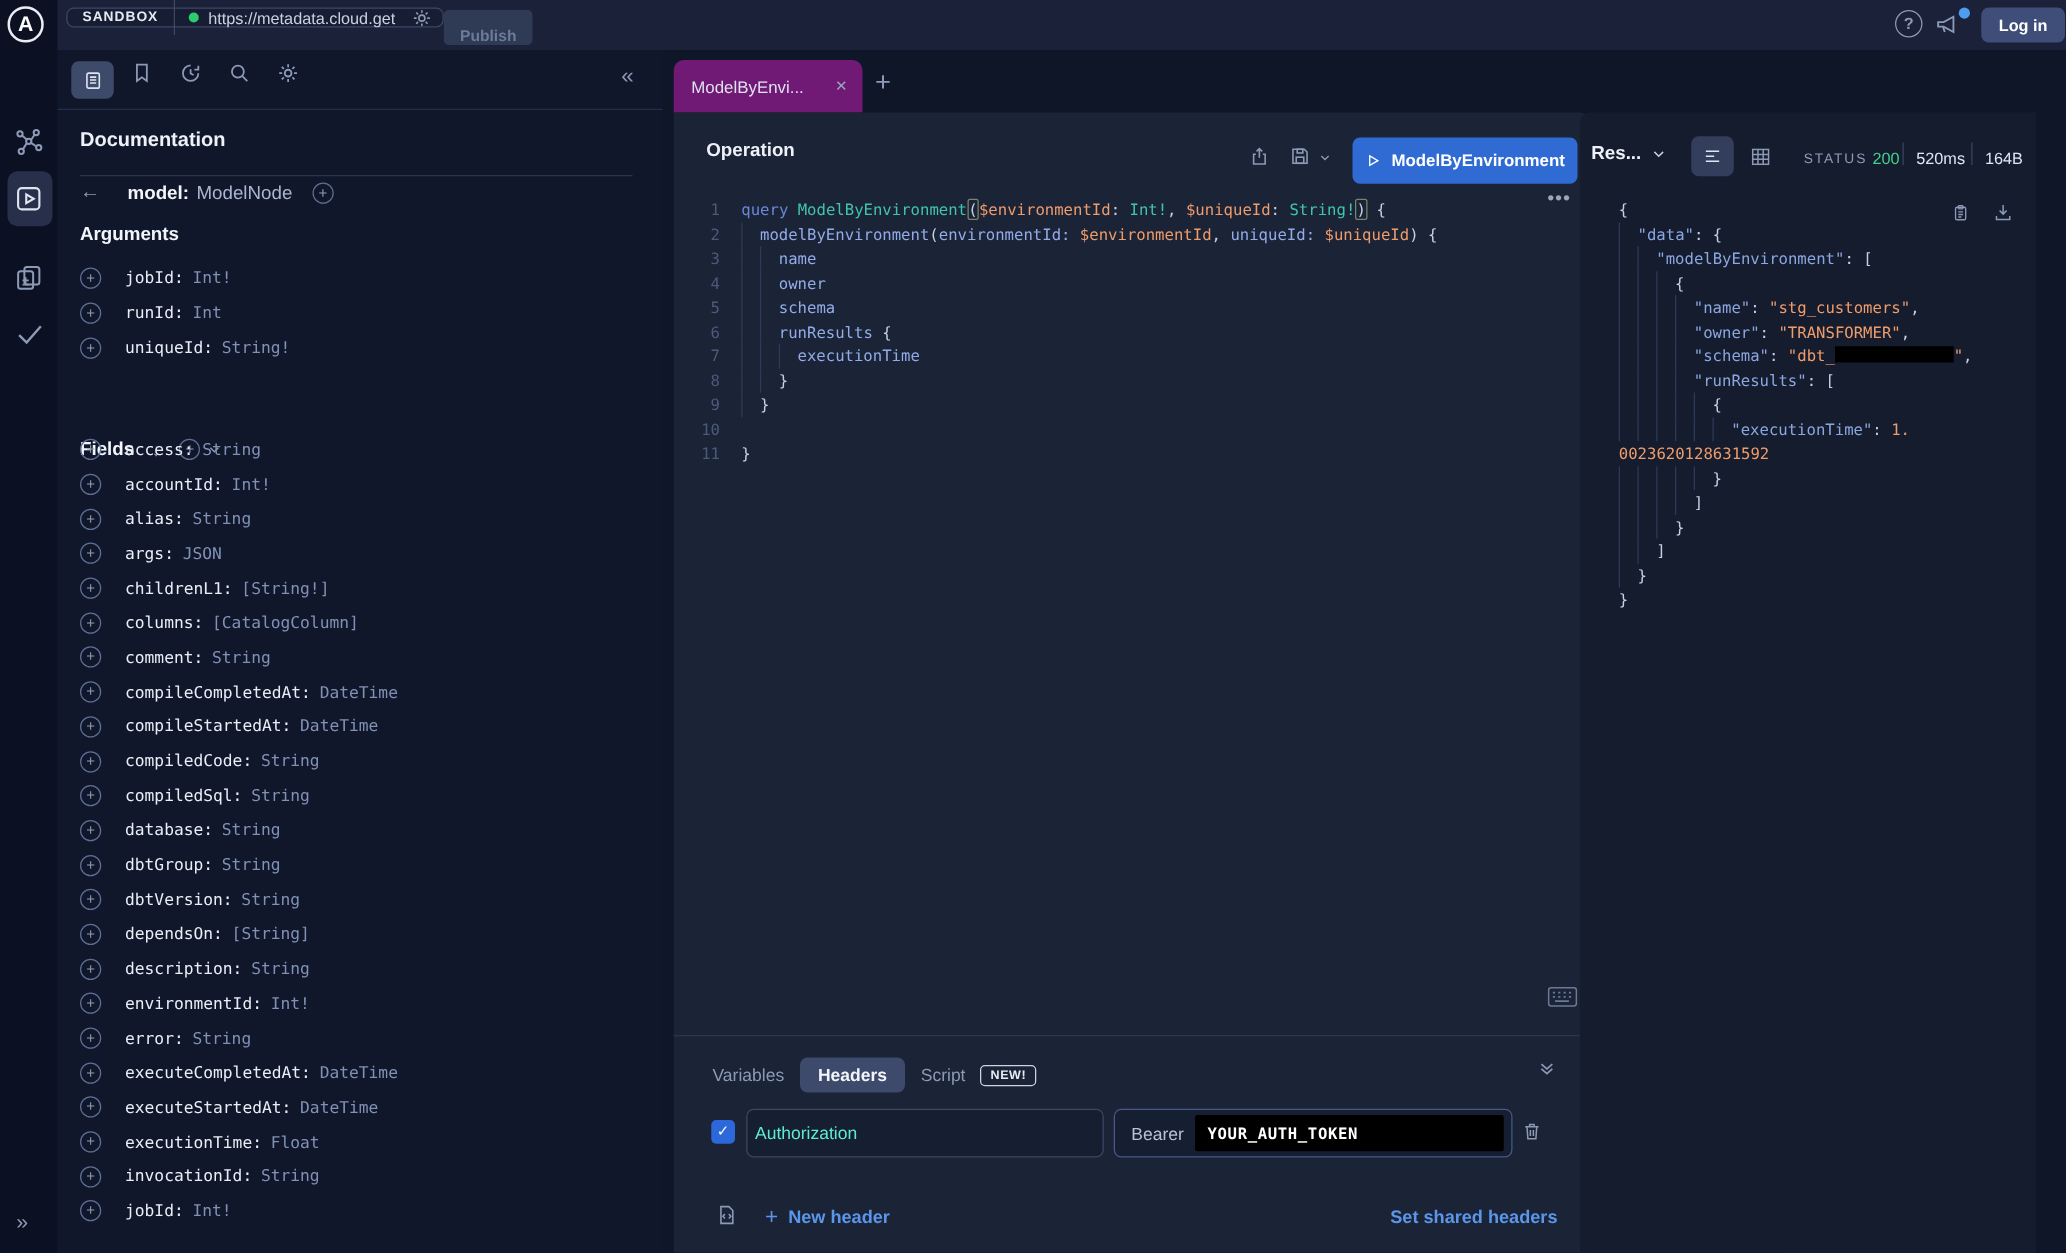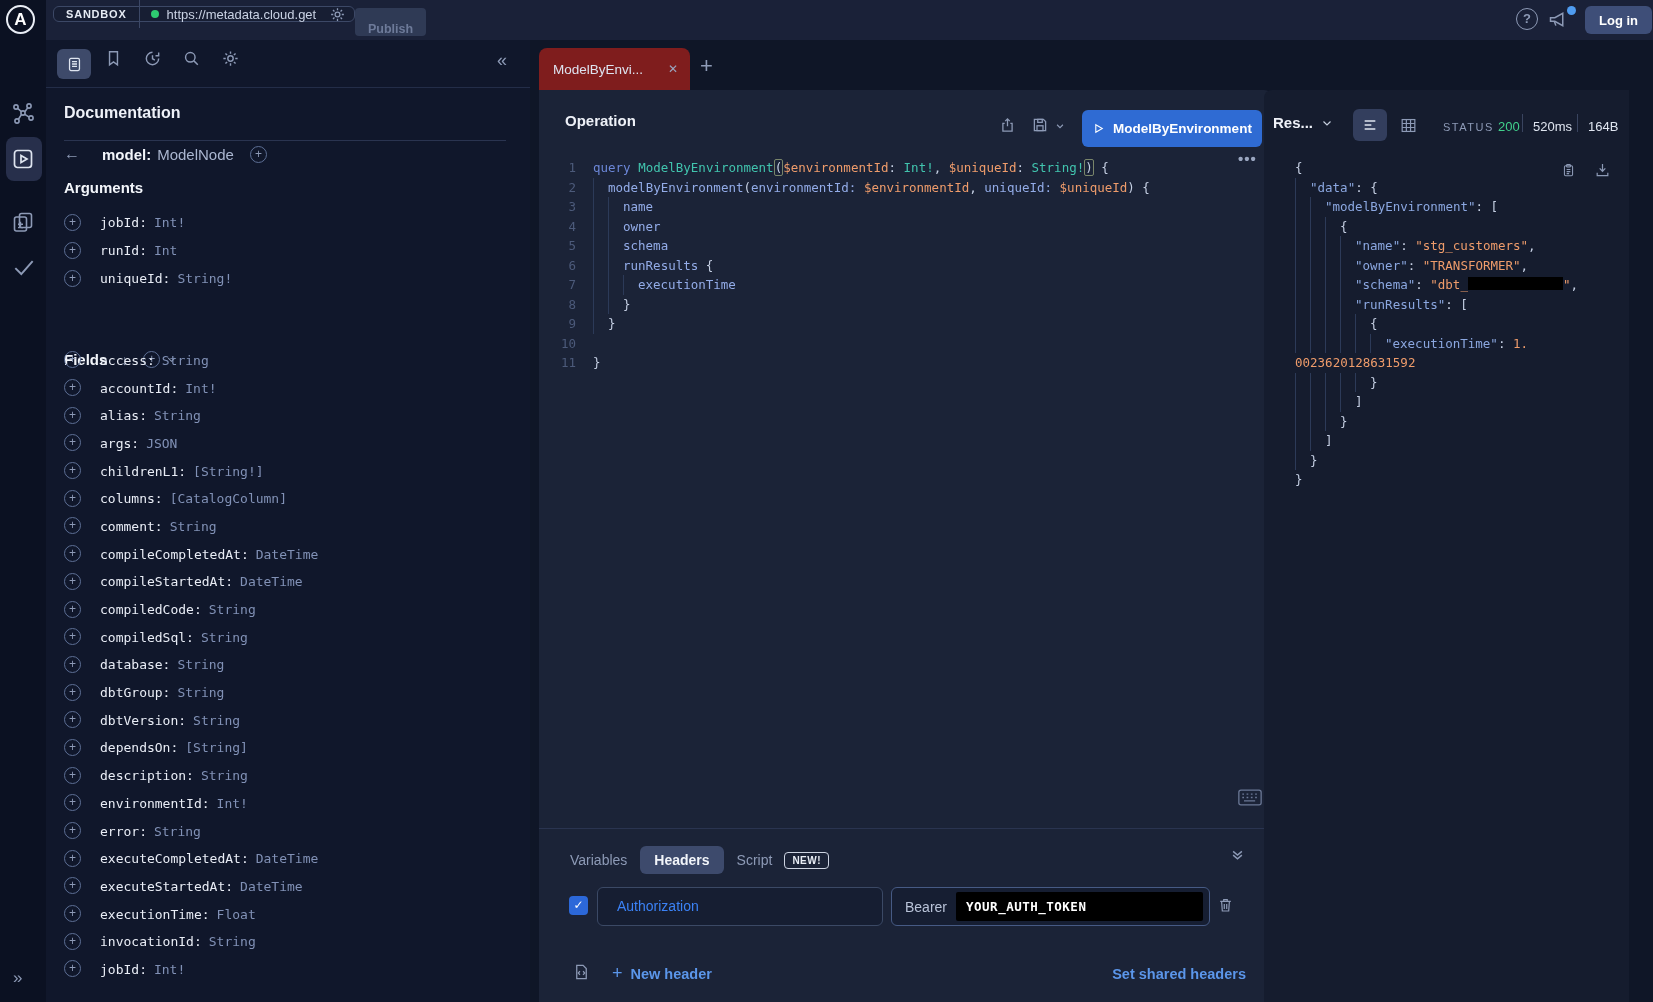--- a/index.html
+++ b/index.html
@@ -57,21 +57,21 @@
   .doc-row .circle-plus { margin-right:19px; }
   .doc-name { font-family:"DejaVu Sans Mono",monospace; font-size:13px; color:#e9edf6; }
   .doc-type { font-family:"DejaVu Sans Mono",monospace; font-size:13px; color:#8191b6; margin-left:7px; }
   #fields-head-row { position:absolute; left:18px; top:311px; display:flex; align-items:center; }
   #fields-sort { color:#8d9ab6; font-size:14px; margin-left:14px; cursor:pointer; }
   #fields-head-row .circle-plus { margin-left:15px; }
   #fields-chevron { color:#8d9ab6; margin-left:6px; cursor:pointer; }
   #fields-list .doc-row { height:27.7px; }
 
   
-  #optab { left:539px; top:48px; width:151px; height:42px; background:#7f1d1d; border-radius:8px 8px 0 0;
+  #optab { left:539px; top:48px; width:151px; height:42px; background:#701a75; border-radius:8px 8px 0 0;
     display:flex; align-items:center; padding:0 12px 0 14px; }
   #optab-title { font-size:13.5px; color:#dde3ef; flex:1; }
   #optab-close { color:#9aa6c0; font-size:12px; cursor:pointer; }
   #newtab-btn { left:700px; top:53px; font-size:22px; color:#8d9ab6; font-weight:300; cursor:pointer; }
   #opcard { left:539px; top:90px; width:733px; height:912px; background:#1b2337; border-radius:0 8px 0 0; }
   #op-title { position:absolute; left:26px; top:22px; font-size:15px; font-weight:bold; }
   #share-btn { position:absolute; left:460px; top:26px; color:#8d9ab6; cursor:pointer; }
   #save-btn { position:absolute; left:492px; top:26px; color:#8d9ab6; cursor:pointer; }
   #save-chevron { position:absolute; left:516px; top:31px; color:#8d9ab6; cursor:pointer; }
   #run-btn { position:absolute; left:543px; top:20px; width:180px; height:37px; background:#2f6bd3; border:none;
@@ -89,21 +89,21 @@
   #btab-active { background:#3d4a6c; border-radius:6px; height:28px; line-height:28px; padding:0 14px;
     color:#f2f5fa; font-weight:bold; margin:0 13px; }
   #new-badge { margin-left:12px; border:1px solid #cdd4e2; border-radius:4px; padding:2px 7px;
     font-size:10px; font-weight:bold; letter-spacing:.5px; color:#e8edf5; }
   #panel-collapse { position:absolute; left:691px; top:757px; color:#8d9ab6; cursor:pointer; }
 
   
   #hdr-check { position:absolute; left:30px; top:806px; width:19px; height:19px; background:#2c68d9;
     border-radius:4px; color:#fff; font-size:12px; text-align:center; line-height:19px; cursor:pointer; }
   #hdr-name { position:absolute; left:58px; top:797px; width:286px; height:39px; border:1px solid #3b4965;
-    border-radius:6px; background:#161e32; font-size:14px; color:#3b82f6; line-height:37px; padding-left:19px; }
+    border-radius:6px; background:#161e32; font-size:14px; color:#5eead4; line-height:37px; padding-left:6px; }
   #hdr-value { position:absolute; left:352px; top:797px; width:319px; height:39px; border:1px solid #465a84;
     border-radius:6px; background:#161e32; display:flex; align-items:center; }
   #hdr-prefix { font-size:14px; color:#b9c3d8; margin:0 0 0 13px; }
   #hdr-token { margin-left:9px; margin-right:6px; flex:1; background:#000; border-radius:2px; height:29px;
     line-height:29px; padding:0 10px; font-family:"DejaVu Sans Mono",monospace; font-weight:bold;
     font-size:12.5px; letter-spacing:.5px; color:#fff; }
   #hdr-trash { position:absolute; left:678px; top:806px; color:#8d9ab6; cursor:pointer; }
 
   
   #env-edit-btn { position:absolute; left:33px; top:872px; color:#8d9ab6; cursor:pointer; }

